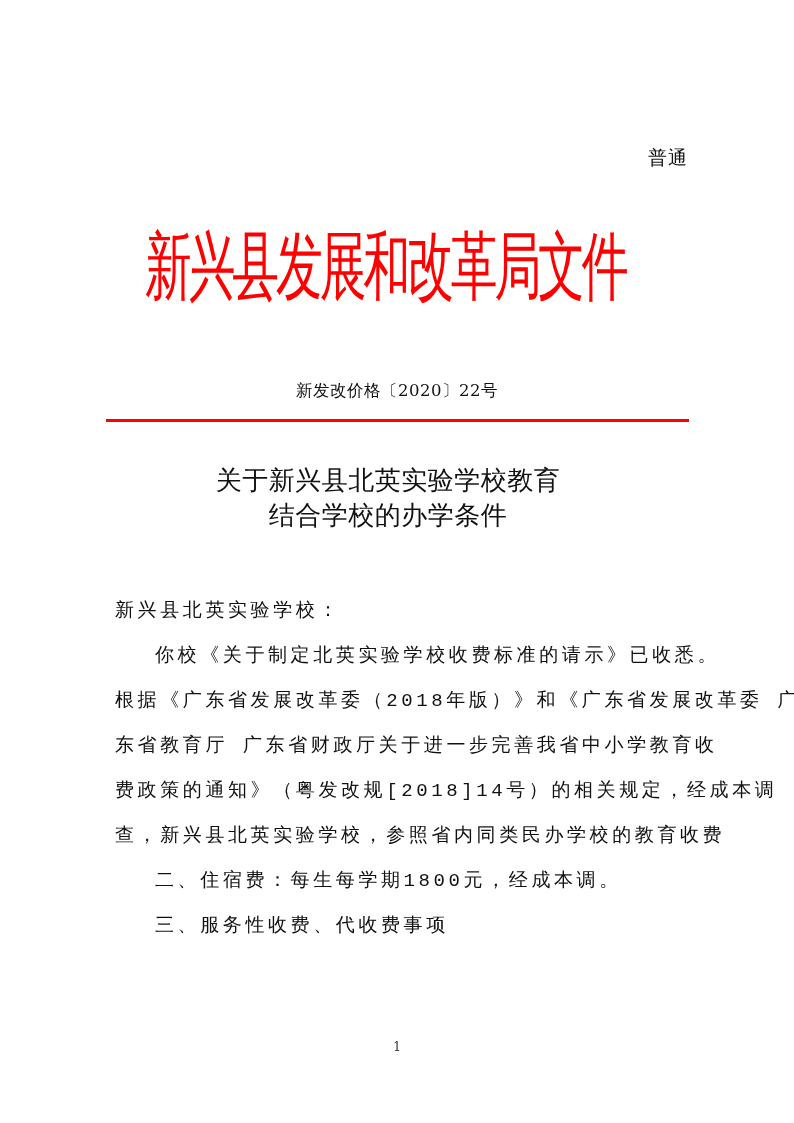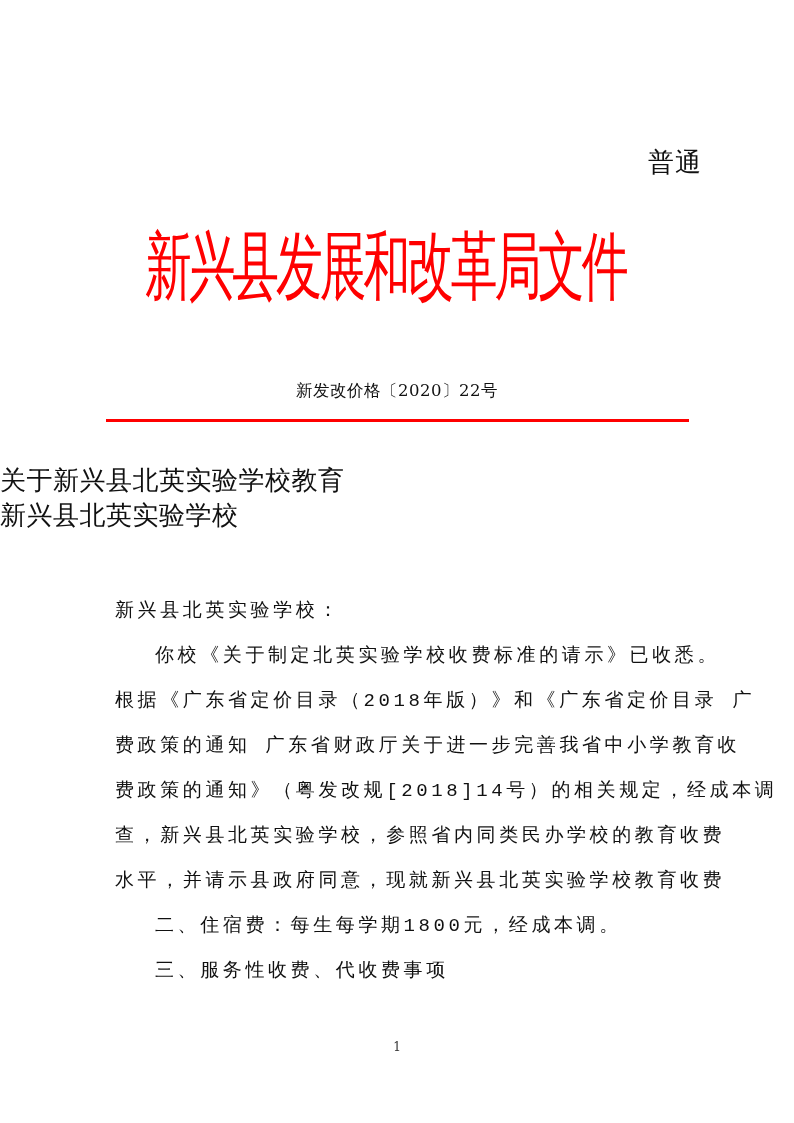--- a/index.html
+++ b/index.html
@@ -1,54 +1,53 @@
 <!DOCTYPE html>
 <html><head>
   <meta charset="utf-8">
   <style>
     html, body { margin: 0; padding: 0; background: #ffffff; }
     body { width: 794px; height: 1123px; position: relative; overflow: hidden;
            font-family: "DejaVu Serif", "Liberation Serif", serif; color: #111; }
     .abs { position: absolute; }
-    .classification { left: 648px; top: 145px; font-size: 26px; letter-spacing: 1px; }
+    .classification { left: 648px; top: 145px; font-size: 19px; letter-spacing: 1px; }
     .masthead { left: 145px; top: 228px; width: 500px; font-size: 60px; color: #ff0000;
                 font-family: "DejaVu Sans", "Liberation Sans", sans-serif; font-weight: normal;
                 letter-spacing: -4px; transform: scaleX(0.78) scaleY(1.25); transform-origin: left top;
                 white-space: nowrap; line-height: 1; }
     .docnum { left: 0; width: 794px; top: 380px; text-align: center; font-size: 16.5px; letter-spacing: 0.5px; }
     .redline { left: 106px; top: 419px; width: 583px; height: 3px; background: #ff0000; }
-    .title { left: 0; width: 776px; top: 463px; font-size: 26px;
+    .title { left: 0; width: 776px; top: 463px; text-align: center; font-size: 26px;
              line-height: 35px; letter-spacing: 0.5px; }
     .body { left: 107px; top: 585px; width: 585px; font-size: 19px; line-height: 37px; letter-spacing: 3.6px; }
     .body p { margin: 8px; text-align: justify; text-align-last: left; font-family: Liberation Mono, monospace; }
     .indent { text-indent: 40px; }
     .line { white-space: nowrap; }
     .pagenum { left: 0; width: 794px; top: 1040px; text-align: center; font-size: 12px; color: #333; }
   </style>
 </head>
 <body>
 
 <div class="abs classification">普通</div>
 
 <div class="abs masthead">新兴县发展和改革局文件</div>
 
 <div class="abs docnum">新发改价格〔2020〕22号</div>
 
 <div class="abs redline"></div>
 
 <div class="abs title">
   <div>关于新兴县北英实验学校教育</div>
-  <div>新兴县北英实验学校</div>
+  <div>结合学校的办学条件</div>
 </div>
 
 <div class="abs body">
   <p class="line">新兴县北英实验学校：</p>
   <p class="line indent">你校《关于制定北英实验学校收费标准的请示》已收悉。</p>
-  <p class="line">根据《广东省定价目录（2018年版）》和《广东省定价目录 广</p>
-  <p class="line">费政策的通知 广东省财政厅关于进一步完善我省中小学教育收</p>
+  <p class="line">根据《广东省发展改革委（2018年版）》和《广东省发展改革委 广</p>
+  <p class="line">东省教育厅 广东省财政厅关于进一步完善我省中小学教育收</p>
   <p class="line">费政策的通知》（粤发改规[2018]14号）的相关规定，经成本调</p>
   <p class="line">查，新兴县北英实验学校，参照省内同类民办学校的教育收费</p>
-  <p class="line">水平，并请示县政府同意，现就新兴县北英实验学校教育收费</p>
   <p class="line indent">二、住宿费：每生每学期1800元，经成本调。</p>
   <p class="line indent">三、服务性收费、代收费事项</p>
 </div>
 
 <div class="abs pagenum">1</div>
 
 </body></html>

